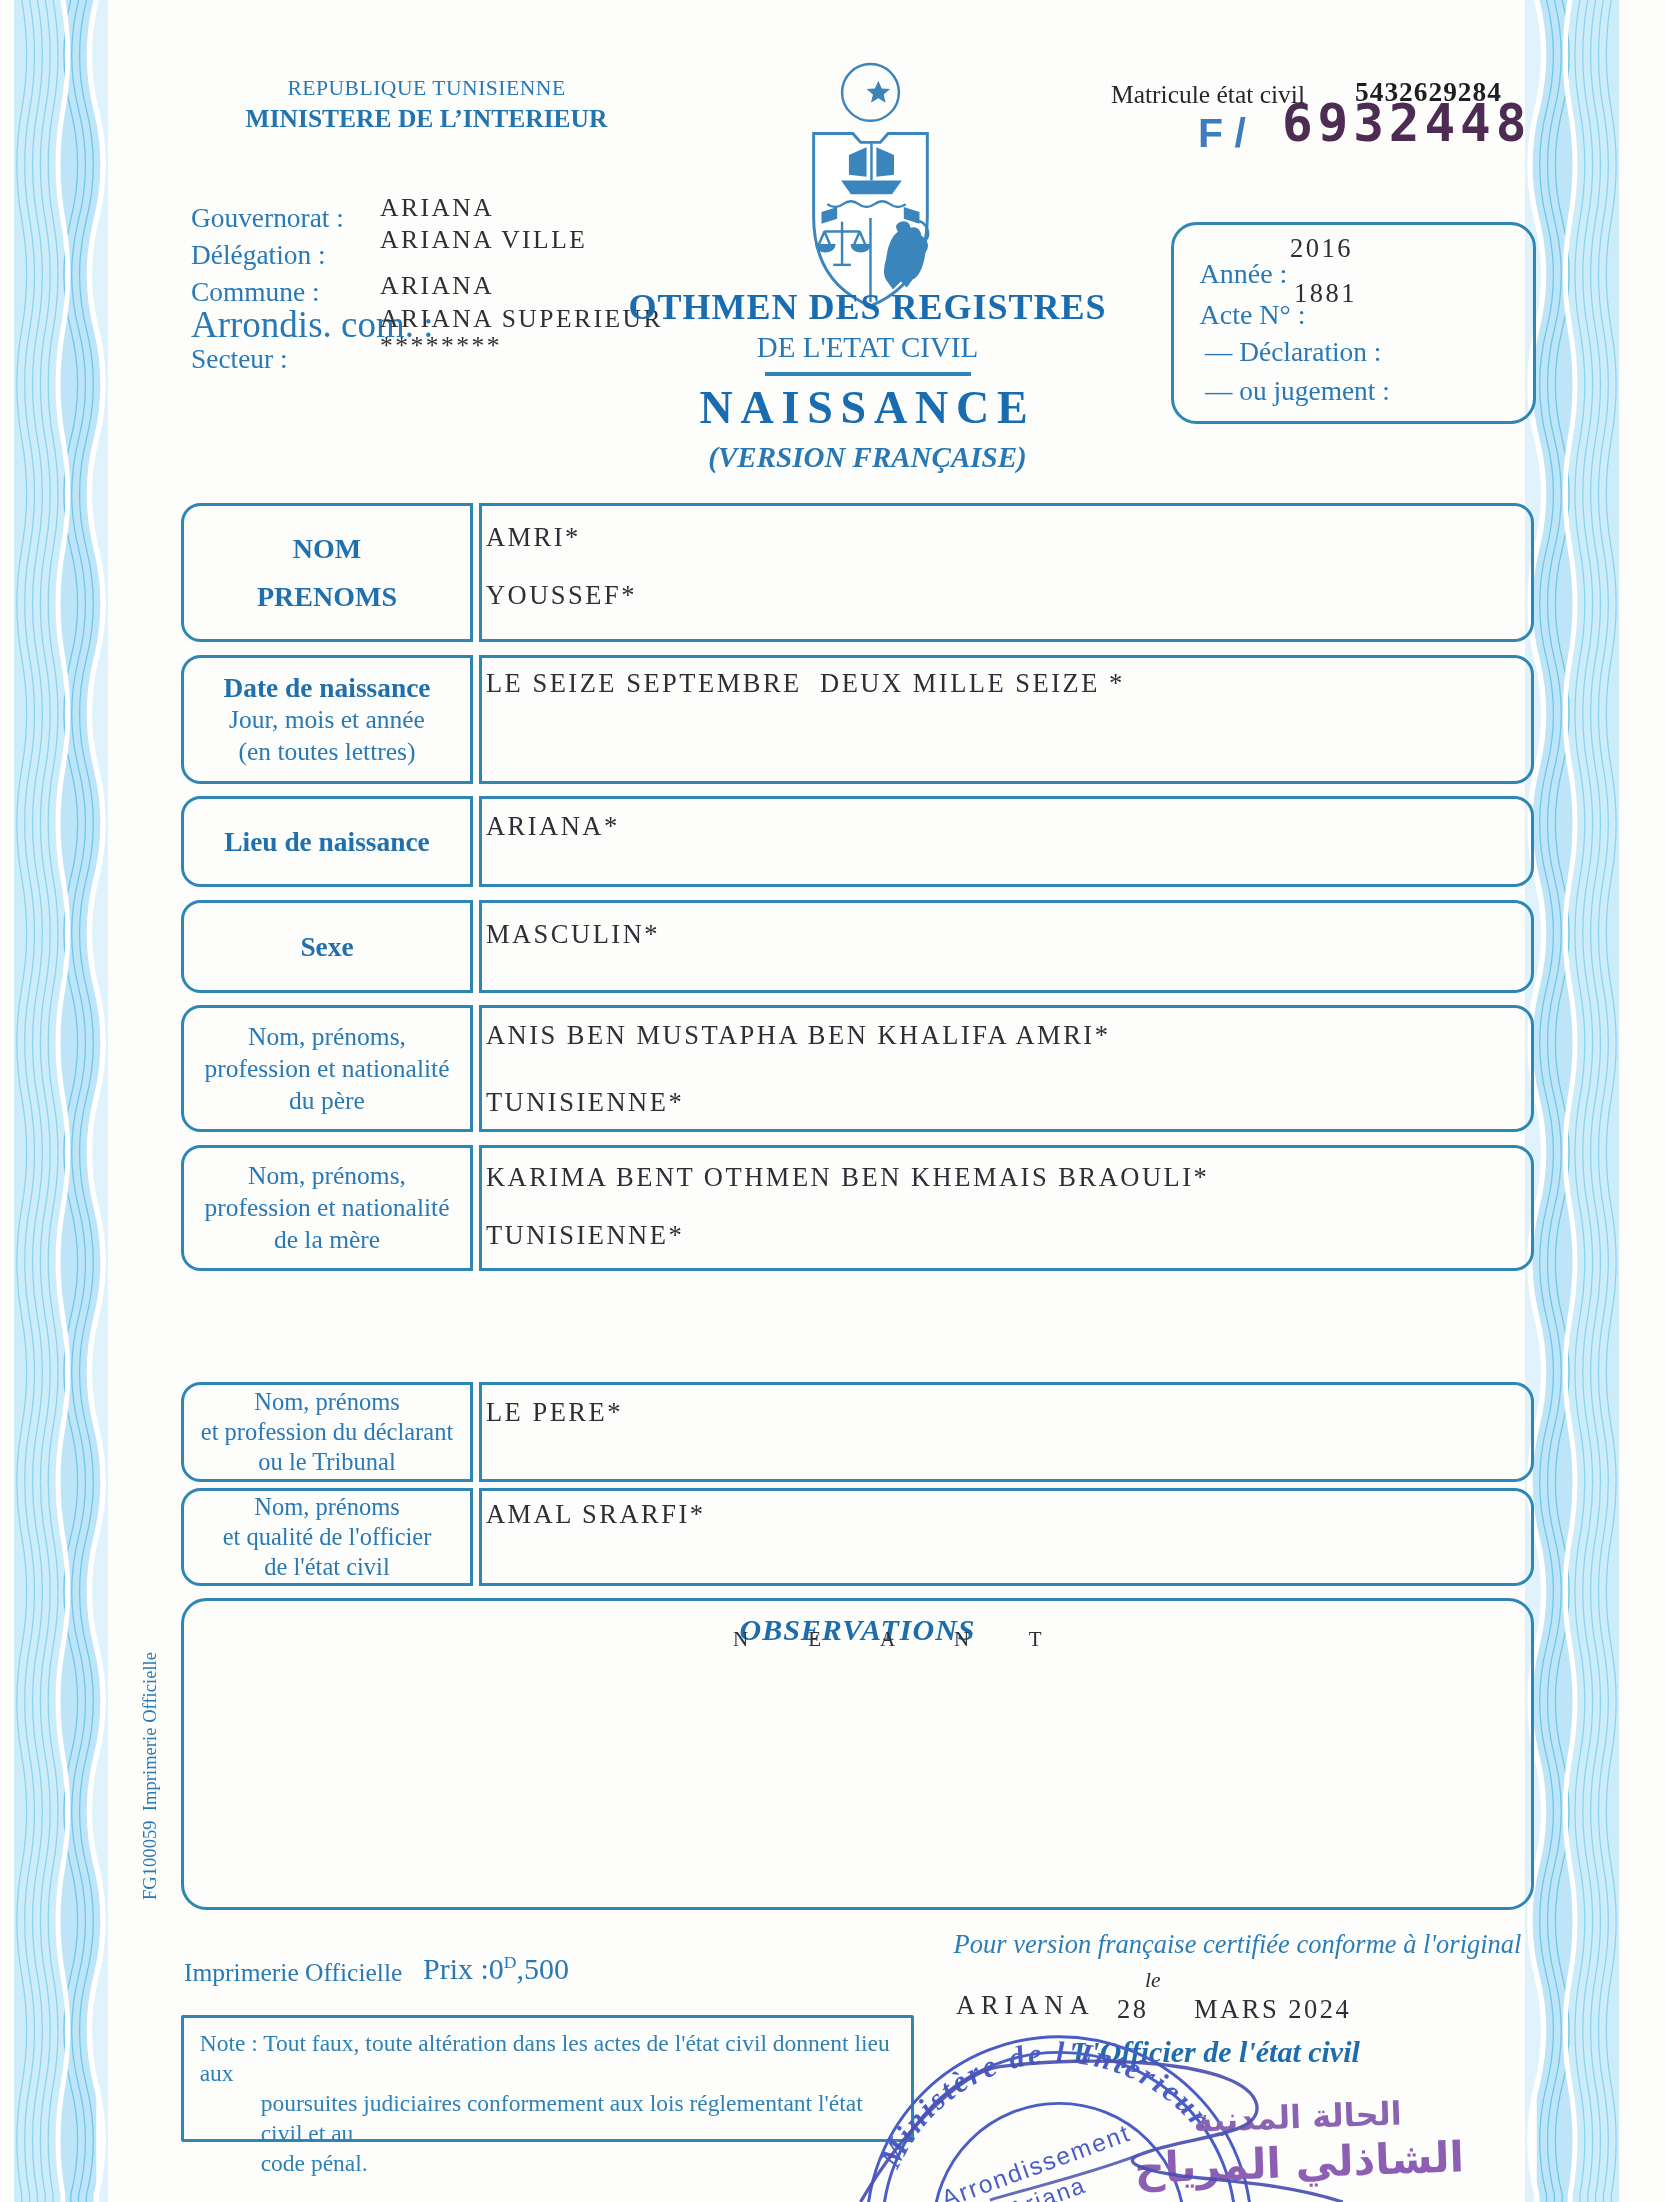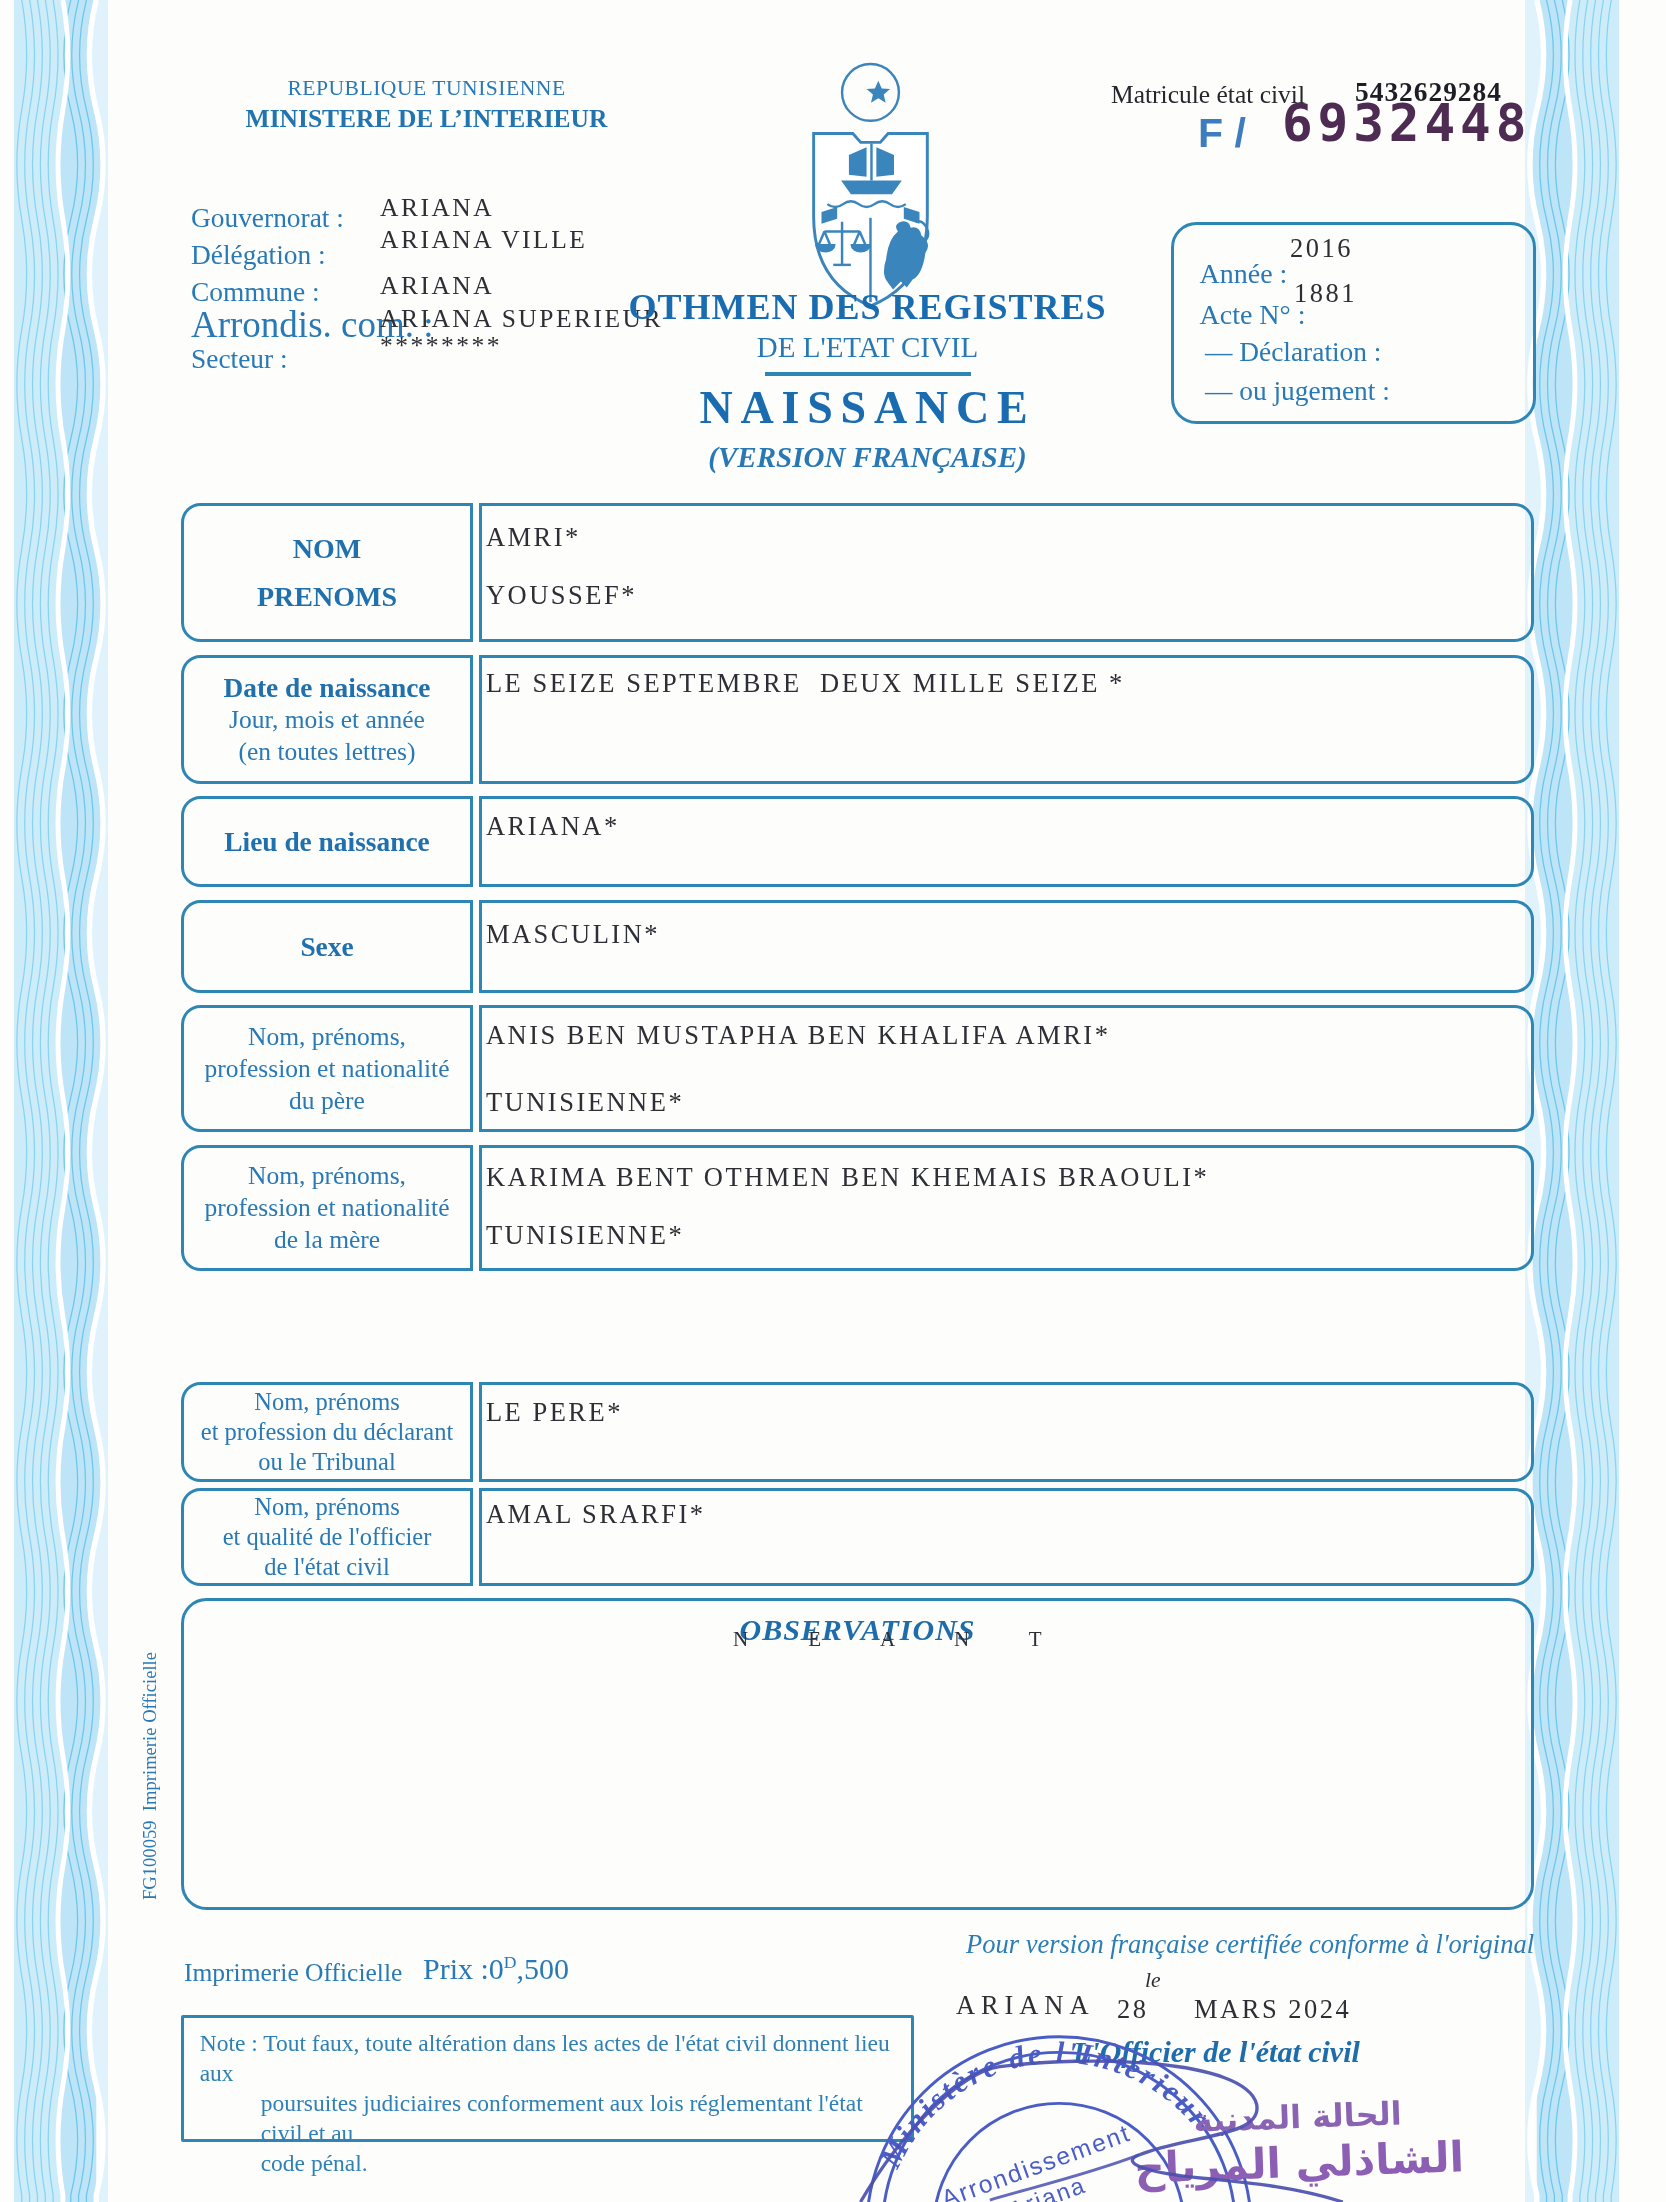--- a/index.html
+++ b/index.html
@@ -216,21 +216,21 @@
   <div class="abs boxed" style="left:181px;top:1598px;width:1353px;height:312px">
     <div class="abs" style="left:0;top:11.8px;width:100%;text-align:center;font-size:30px;font-weight:bold;font-style:italic;color:#1d6cab;letter-spacing:1px">OBSERVATIONS</div>
     <span class="abs typed" style="left:549px;top:25.5px;font-size:21px;letter-spacing:27.4px">N E A N T</span>
   </div>
 
   <span class="abs blue" style="left:139px;top:1900px;font-size:18.6px;transform:rotate(-90deg);transform-origin:0 0;white-space:pre">FG100059  Imprimerie Officielle</span>
 
   <span class="abs blue" style="left:184px;top:1958px;font-size:25.5px">Imprimerie Officielle</span>
   <span class="abs blue" style="left:423px;top:1952px;font-size:30px"><span>Prix :0</span><sup class="pd">D</sup><span>,500</span></span>
 
-  <div class="abs" style="left:941px;top:1929px;width:593px;text-align:right;font-size:26.5px;font-style:italic;color:#2b7db8">Pour version française certifiée conforme à l'original</div>
+  <div class="abs" style="left:941px;top:1929px;width:593px;text-align:center;font-size:26.5px;font-style:italic;color:#2b7db8">Pour version française certifiée conforme à l'original</div>
   <span class="abs typed" style="left:956px;top:1990px;font-size:26.5px;letter-spacing:5.9px">ARIANA</span>
   <span class="abs" style="left:1145px;top:1968px;font-size:21.6px;font-style:italic;color:#2d2d35">le</span>
   <span class="abs typed" style="left:1117px;top:1994px;font-size:26.5px">28</span>
   <span class="abs typed" style="left:1194px;top:1994px;font-size:26.5px">MARS 2024</span>
   <span class="abs" style="left:1073px;top:2035px;font-size:30px;font-weight:bold;font-style:italic;color:#1d6cab">L'Officier de l'état civil</span>
 
   <div class="abs boxed" style="left:181px;top:2015px;width:733px;height:127px;border-radius:2px;padding:9.8px 15.7px;color:#2f81b5;font-size:23.5px;line-height:30px">
     <span style="display:block">Note : Tout faux, toute altération dans les actes de l'état civil donnent lieu aux</span>
     <span style="display:block;padding-left:61px">poursuites judiciaires conformement aux lois réglementant l'état civil et au</span>
     <span style="display:block;padding-left:61px">code pénal.</span>

